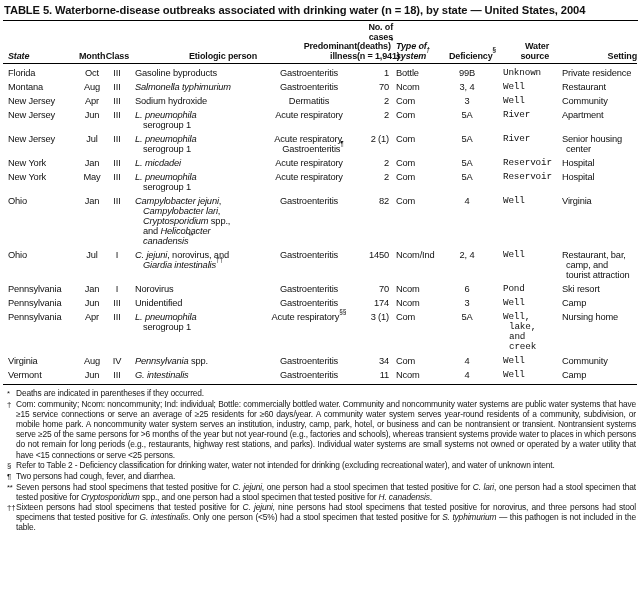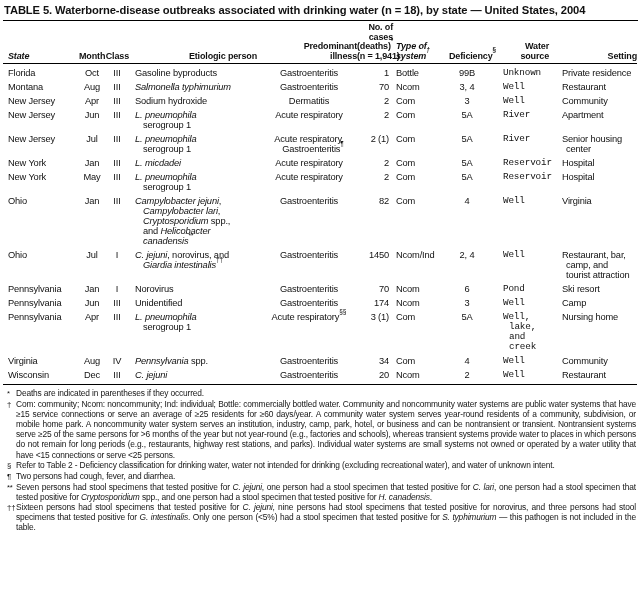--- a/index.html
+++ b/index.html
@@ -230,30 +230,30 @@
           <td class="col-class">IV</td>
           <td class="col-agent"><i>Pennsylvania</i> spp.</td>
           <td class="col-illness">Gastroenteritis</td>
           <td class="col-cases">34</td>
           <td class="col-system">Com</td>
           <td class="col-deficiency">4</td>
           <td class="col-source">Well</td>
           <td class="col-setting">Community</td>
         </tr>
         <tr>
-          <td class="col-state">Wisconsin</td>
-          <td class="col-month">Dec</td>
-          <td class="col-class">III</td>
-          <td class="col-agent"><i>C. jejuni</i></td>
-          <td class="col-illness">Gastroenteritis</td>
-          <td class="col-cases">20</td>
-          <td class="col-system">Ncom</td>
-          <td class="col-deficiency">2</td>
-          <td class="col-source">Well</td>
-          <td class="col-setting">Restaurant</td>
+          <td class="col-state">Vermont</td>
+          <td class="col-month">Jun</td>
+          <td class="col-class">III</td>
+          <td class="col-agent"><i>G. intestinalis</i></td>
+          <td class="col-illness">Gastroenteritis</td>
+          <td class="col-cases">11</td>
+          <td class="col-system">Ncom</td>
+          <td class="col-deficiency">4</td>
+          <td class="col-source">Well</td>
+          <td class="col-setting">Camp</td>
         </tr>
       </tbody>
   </table>
 
   <div class="footnotes">
       <div class="fn">
         <span class="fn-marker">*</span>
         <span class="fn-text">Deaths are indicated in parentheses if they occurred.</span>
       </div>
       <div class="fn">

